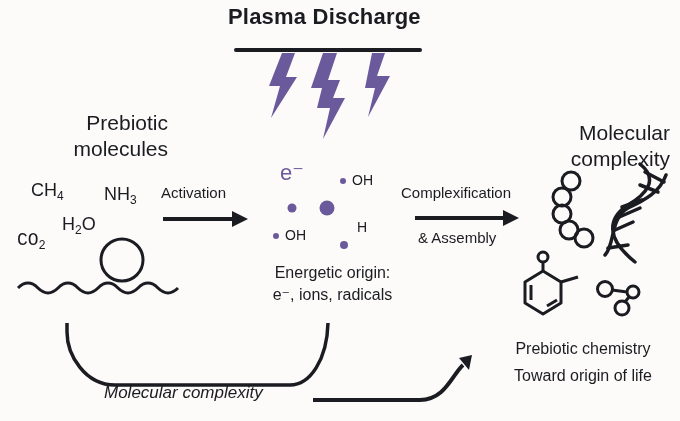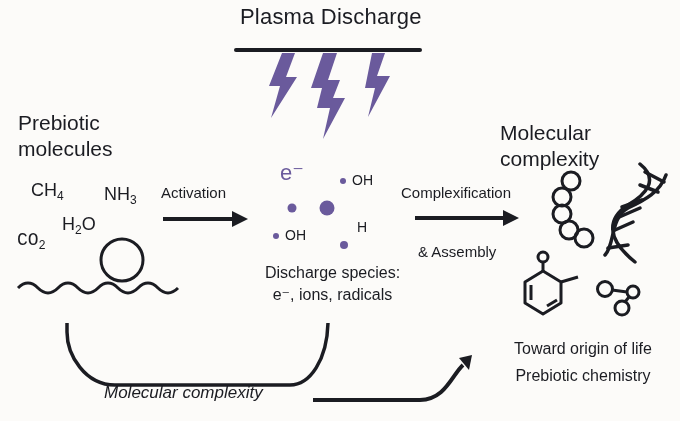--- a/index.html
+++ b/index.html
@@ -4,22 +4,22 @@
 <style>
   html, body { margin: 0; padding: 0; }
   body {
     width: 680px; height: 421px; overflow: hidden;
     background: #fcfbf9;
     font-family: "Liberation Sans", "DejaVu Sans", sans-serif;
     color: #1b1c22;
     position: relative;
   }
   .abs { position: absolute; white-space: nowrap; }
-  .title { font-weight: normal; font-size: 22px; left: 240px; top: 4px; letter-spacing: 0.2px; }
-  .heading { font-size: 21px; text-align: left; line-height: 26px; }
+  .title { font-weight: bold; font-size: 22px; left: 228px; top: 4px; letter-spacing: 0.2px; }
+  .heading { font-size: 21px; text-align: right; line-height: 26px; }
   .h-left { left: 18px; top: 110px; width: 150px; }
   .h-right { left: 500px; top: 120px; width: 170px; }
   .chem { font-size: 18px; }
   .chem sub { font-size: 12px; vertical-align: -4px; }
   .label { font-size: 15px; }
   .species { font-size: 14px; }
   .mid { font-size: 16px; text-align: center; line-height: 22px; }
   .purple { color: #6a5a9c; }
   svg.layer { position: absolute; left: 0; top: 0; }
 </style>
@@ -102,35 +102,35 @@
   <div>molecules</div>
 </div>
 
 <div class="abs chem" style="left:31px; top:180px;"><span>CH</span><sub>4</sub></div>
 <div class="abs chem" style="left:104px; top:184px;"><span>NH</span><sub>3</sub></div>
 <div class="abs chem" style="left:62px; top:214px;"><span>H</span><sub>2</sub><span>O</span></div>
 <div class="abs chem" style="left:17px; top:230px;font-family:Liberation Mono, monospace;"><span>CO</span><sub>2</sub></div>
 
 <div class="abs label" style="left:161px; top:184px;">Activation</div>
 <div class="abs label" style="left:401px; top:184px;">Complexification</div>
-<div class="abs label" style="left:418px; top:243px;">&amp; Assembly</div>
+<div class="abs label" style="left:418px; top:229px;">&amp; Assembly</div>
 
 <div class="abs species purple" style="left:280px; top:160px; font-size:22px;">e⁻</div>
 <div class="abs species" style="left:352px; top:172px;">OH</div>
 <div class="abs species" style="left:285px; top:227px;">OH</div>
 <div class="abs species" style="left:357px; top:219px;">H</div>
 
 <div class="abs mid" style="left:245px; top:262px; width:175px;">
-  <div>Discharge species:</div>
+  <div>Energetic origin:</div>
   <div>e⁻, ions, radicals</div>
 </div>
 
 <div class="abs heading h-right">
   <div>Molecular</div>
   <div>complexity</div>
 </div>
 
 <div class="abs mid" style="left:488px; top:335px; width:190px; line-height:27px;">
+  <div>Prebiotic chemistry</div>
   <div>Toward origin of life</div>
-  <div>Prebiotic chemistry</div>
 </div>
 
 <div class="abs" style="left:104px; top:383px; font-size:17px;font-style:italic;">Molecular complexity</div>
 
 </body></html>

